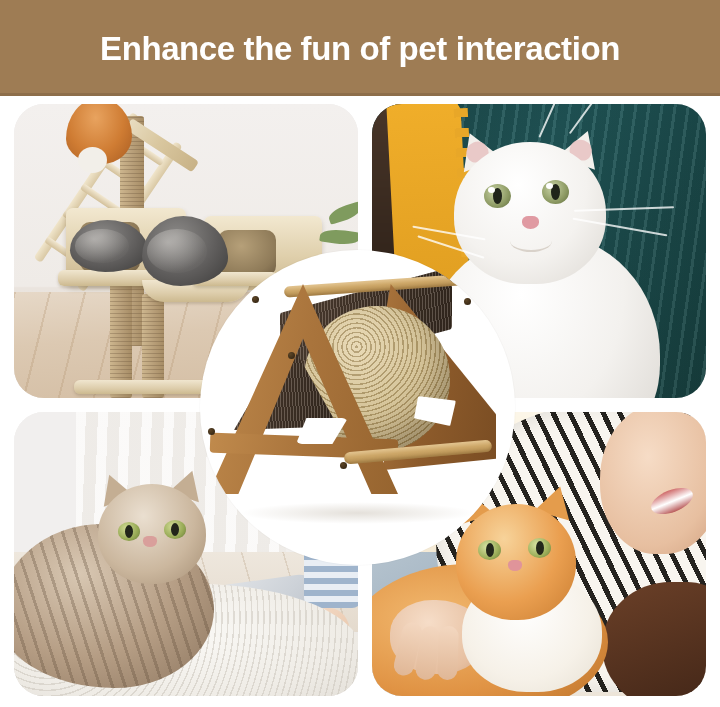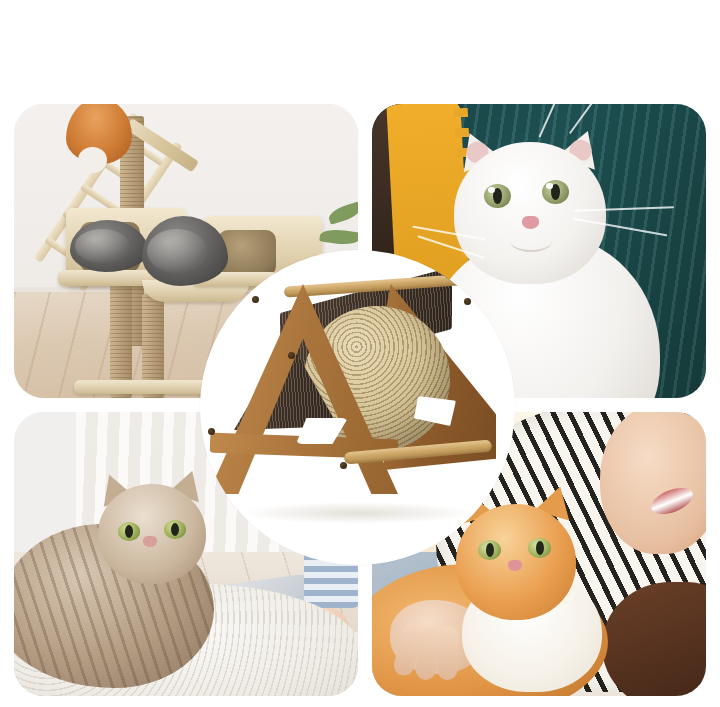--- a/index.html
+++ b/index.html
@@ -202,20 +202,23 @@
     background:repeating-linear-gradient(86deg,rgba(255,255,255,.16) 0 1px,rgba(0,0,0,.22) 1px 3px);}
 
   .shadow-ell{position:absolute;left:40px;top:252px;width:236px;height:22px;border-radius:50%;
     background:radial-gradient(ellipse,rgba(120,100,70,.20),rgba(120,100,70,0) 70%);}
 </style>
 </head>
 <body>
 
 <div class="page">
 
+  <div class="banner">
+    <div class="banner-title">Enhance the fun of pet interaction</div>
+  </div>
 
   <div class="photo p-tl">
     <div class="scene">
       <div class="tl-wall"></div>
       <div class="tl-floor"></div>
 
       <div class="ladder">
         <div class="lad-rail" style="left:0;"></div>
         <div class="lad-rail" style="left:52px;"></div>
         <div class="lad-rung" style="top:22px;"></div>

